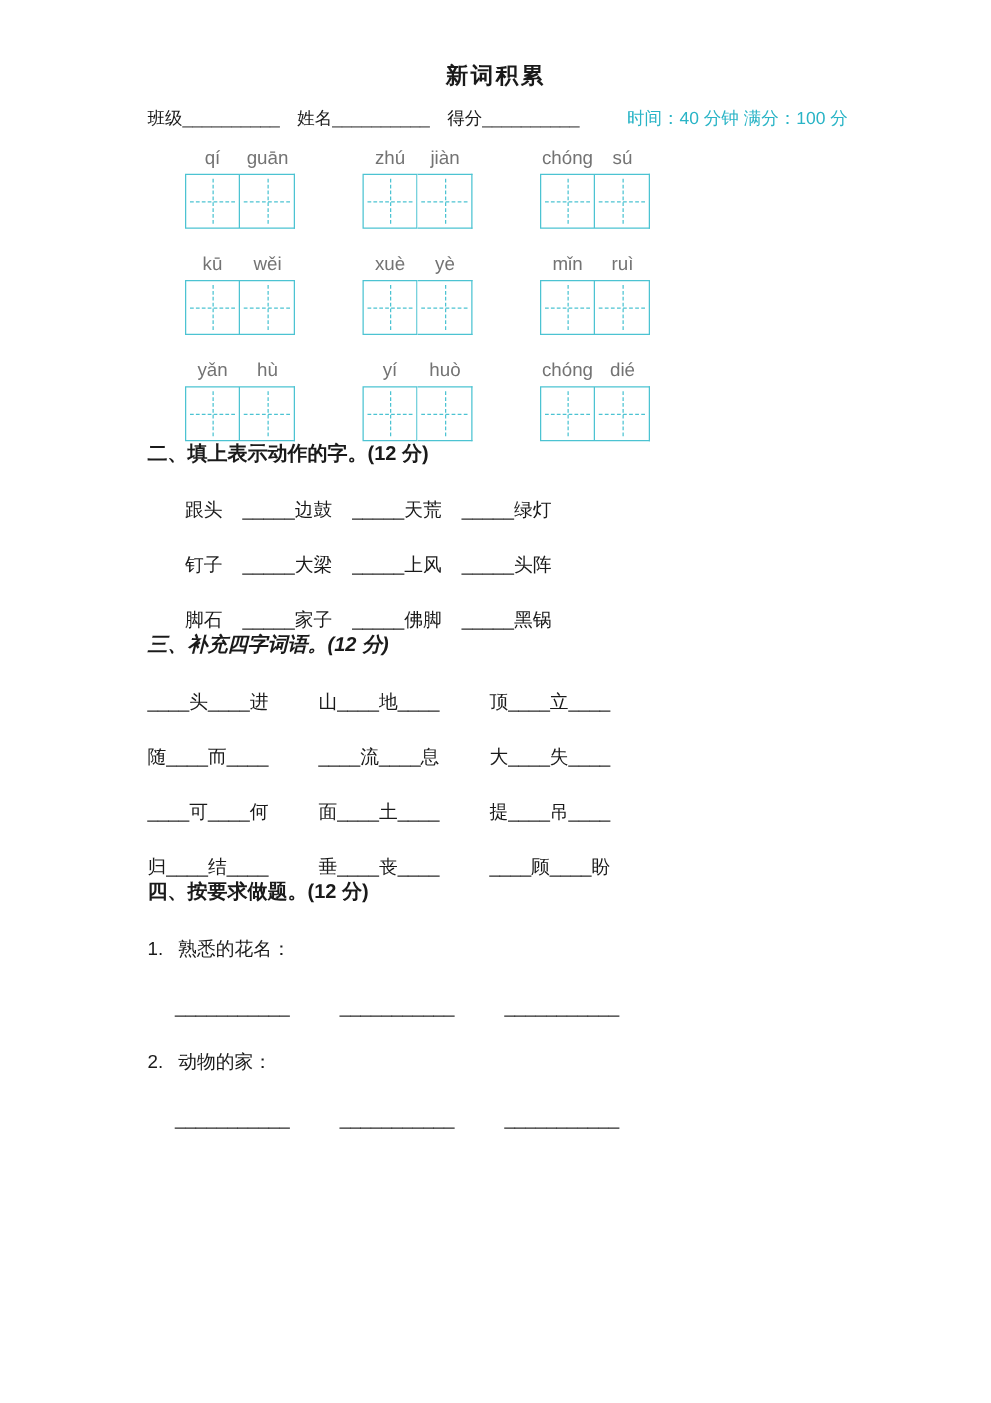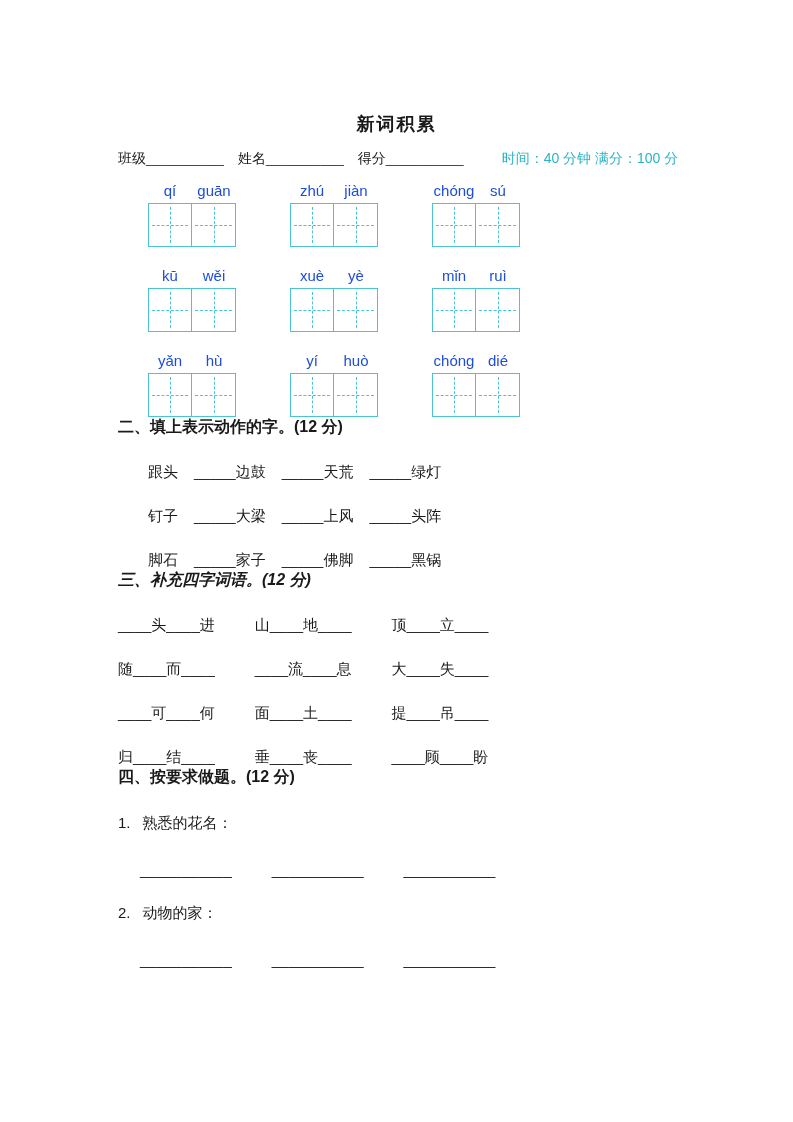--- a/index.html
+++ b/index.html
@@ -4,39 +4,39 @@
 <style>
   * { box-sizing: border-box; }
   html, body { margin: 0; padding: 0; }
   body {
     width: 793px; height: 1122px;
     background: #ffffff; color: #1a1a1a;
     font-family: "Liberation Sans", "DejaVu Sans", sans-serif;
     position: relative; overflow: hidden;
   }
   .title {
-    padding-top: 112px;
+    padding-top: 48px;
     text-align: center;
     font-size: 18px; font-weight: 700;
     letter-spacing: 2px;
   }
   .content { padding: 14px 50px 0 118px; }
 
   .header-row { display: flex; align-items: baseline; font-size: 14px; white-space: nowrap; }
   .hfield { margin-right: 14px; }
   .hblank { color: #404040; }
   .time { color: var(--accent, #29b4c6); margin-left: 24px; }
 
   h2.sec { font-size: 16px; font-weight: 700; margin: 0; }
   .s1-head { margin-top: 20px; }
 
   .pgrid-row { display: flex; gap: 54px; margin: 14px 0 0 30px; }
   .pgrid-row + .pgrid-row { margin-top: 20px; }
   .pgroup { width: 88px; }
-  .pinyin { display: flex; font-size: 15px; margin-bottom: 4px; color: #1d4ed8; }
+  .pinyin { display: flex; font-size: 15px; margin-bottom: 4px; color: #737373; }
   .pinyin .syl { flex: 1; text-align: center; white-space: nowrap; }
   .cells { display: flex; }
   .cell { width: 44px; height: 44px; border: 1px solid var(--grid, #4cc3d2); position: relative; background: #fff; }
   .cell + .cell { border-left: none; }
   .cell::before {
     content: ""; position: absolute; left: 50%; top: 3px; bottom: 3px;
     border-left: 1px dashed var(--grid, #4cc3d2);
   }
   .cell::after {
     content: ""; position: absolute; top: 50%; left: 3px; right: 3px;

